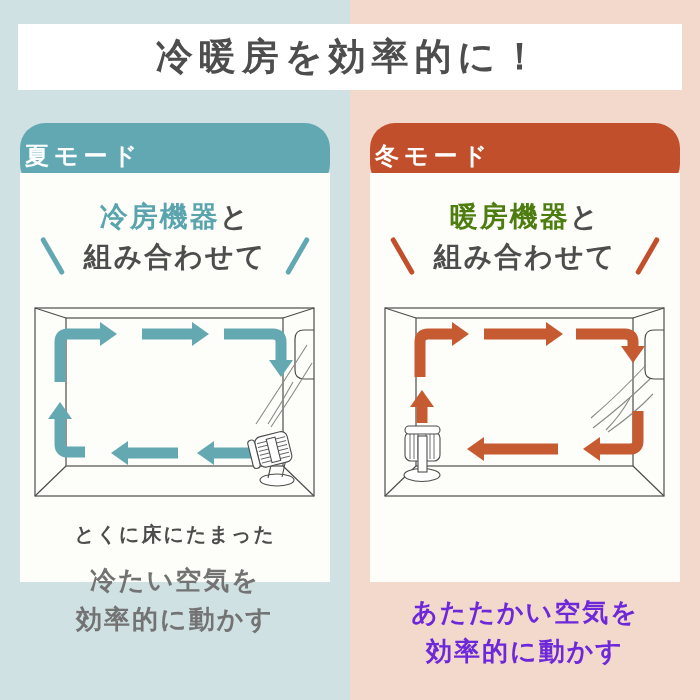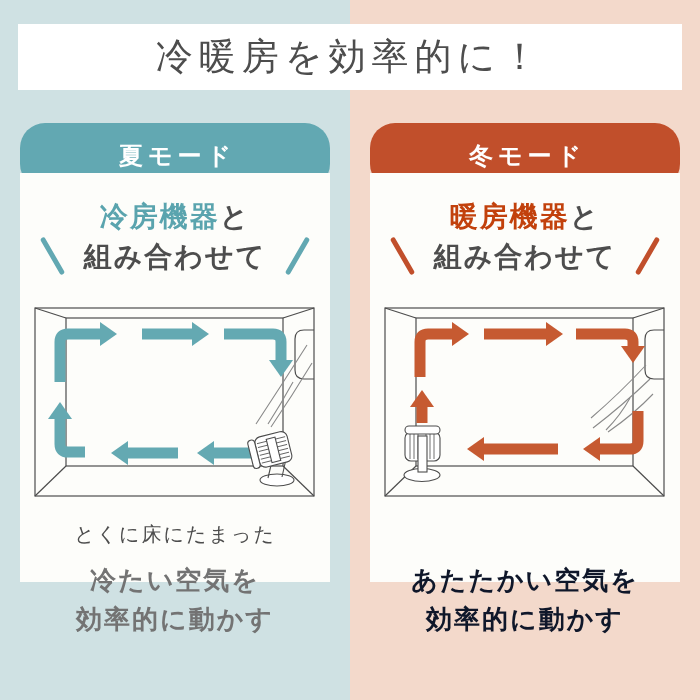--- a/index.html
+++ b/index.html
@@ -1,46 +1,46 @@
 <!DOCTYPE html>
 <html><head>
 <meta charset="utf-8">
 <style>
   html,body{margin:0;padding:0;}
   body{font-family:"DejaVu Sans","Liberation Sans",sans-serif;}
   .page{position:relative;width:700px;height:700px;overflow:hidden;
         background:linear-gradient(90deg,#cfe1e3 0 50%,#f3d9cb 50% 100%);}
   .title-banner{position:absolute;left:18px;top:24px;width:664px;height:66px;background:#ffffff;
         display:flex;align-items:center;justify-content:center;}
-  .title-banner h1{margin:0;font-size:37px;font-weight:normal;color:#4d4d4d;letter-spacing:6px;}
+  .title-banner h1{margin:0;font-size:37px;font-weight:bold;color:#4d4d4d;letter-spacing:6px;}
   .panel{position:absolute;top:123px;width:310px;height:547px;}
   .panel.summer{left:20px;}
   .panel.winter{left:370px;border-radius:25px;}
   .pill{position:absolute;top:0;left:0;width:310px;height:66px;border-radius:25px;
-        display:flex;align-items:center;justify-content:center;}
+        display:flex;align-items:center;}
   .summer .pill{background:#62a8b2;}
   .winter .pill{background:#c14f2b;}
   .pill span{color:#ffffff;font-size:24px;font-weight:bold;letter-spacing:5px;text-indent:5px;}
   .card{position:absolute;top:50px;left:0;width:310px;height:409px;background:#fdfdfa;}
   .headline{position:absolute;top:24px;left:0;width:100%;text-align:center;
         font-size:28px;font-weight:bold;color:#4d4d4d;line-height:40px;letter-spacing:2px;}
   .summer .accent-text{color:#5aa4ae;}
-  .winter .accent-text{color:#c2410c;}
+  .winter .accent-text{color:#4d7c0f;}
   .slash{position:absolute;width:5px;height:42px;border-radius:3px;top:62px;}
   .slash.left{left:30px;transform:rotate(-30deg);}
   .slash.right{left:275px;transform:rotate(30deg);}
   .summer .slash{background:#62a8b2;}
   .winter .slash{background:#c14f2b;}
   .room{position:absolute;top:130px;left:10px;width:290px;height:200px;}
   .note{position:absolute;top:348px;left:0;width:100%;margin:0;text-align:center;
-        font-size:20px;font-weight:normal;color:#4d4d4d;letter-spacing:2px;}
+        font-size:20px;font-weight:bold;color:#4d4d4d;letter-spacing:2px;}
   .emph{position:absolute;top:388px;left:0;width:100%;margin:0;text-align:center;
         font-size:26px;font-weight:bold;line-height:39px;letter-spacing:2px;}
   .summer .emph{color:#737373;}
-  .winter .emph{color:#0f172a;}
+  .winter .emph{color:#6d28d9;margin-top:32px;}
   .flow-teal{fill:#64a9b2;stroke:#64a9b2;}
   .flow-orange{fill:#c65a31;stroke:#c65a31;}
 </style>
 </head>
 <body>
 
 <div class="page">
 
   <header class="title-banner">
     <h1>冷暖房を効率的に！</h1>

